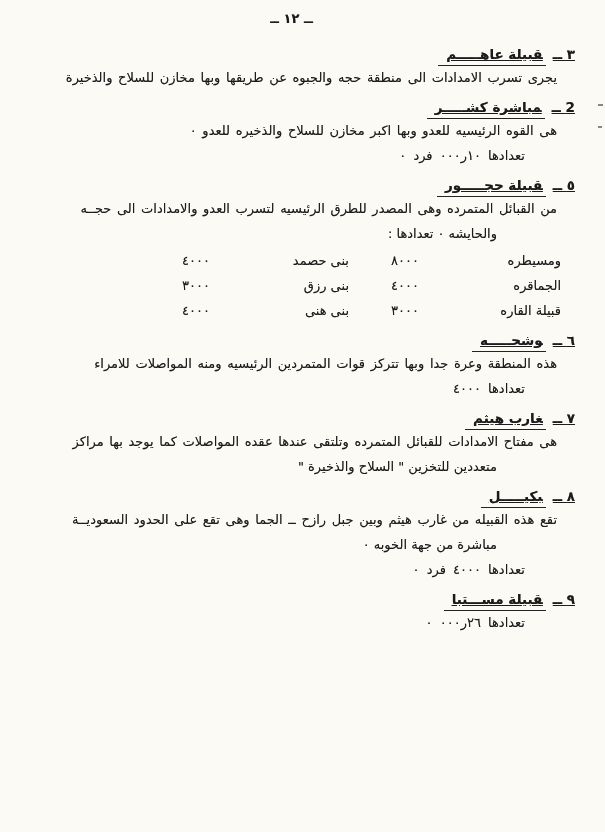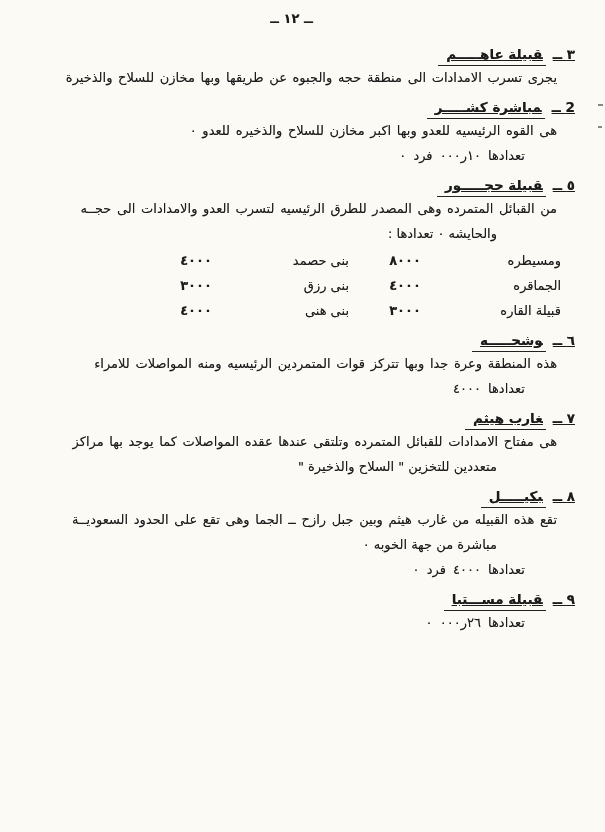--- a/index.html
+++ b/index.html
@@ -48,21 +48,21 @@
   .tribe-table {
     direction: rtl;
     display: grid;
     grid-template-columns: 100px 112px 118px 70px;
     row-gap: 3px;
     margin: 5px 14px 3px 0;
     font-size: 13px;
     line-height: 22px;
   }
   .tname { text-align: right; font-weight: normal; text-shadow: 0 0 0.4px rgba(25,25,25,.45); }
-  .tval  { text-align: center; font-weight: bold; text-shadow: 0 0 0.4px rgba(25,25,25,.45); }
+  .tval  { text-align: center; font-weight: normal; text-shadow: 0 0 0.4px rgba(25,25,25,.45); }
   
   .artifact { position: absolute; background: rgba(40,40,40,.55); }
   .a1 { right: 2px; top: 104px; width: 5px; height: 2px; }
   .a2 { right: 3px; top: 126px; width: 4px; height: 2px; }
 </style>
 </head>
 <body>
 
 <div class="page">
 

